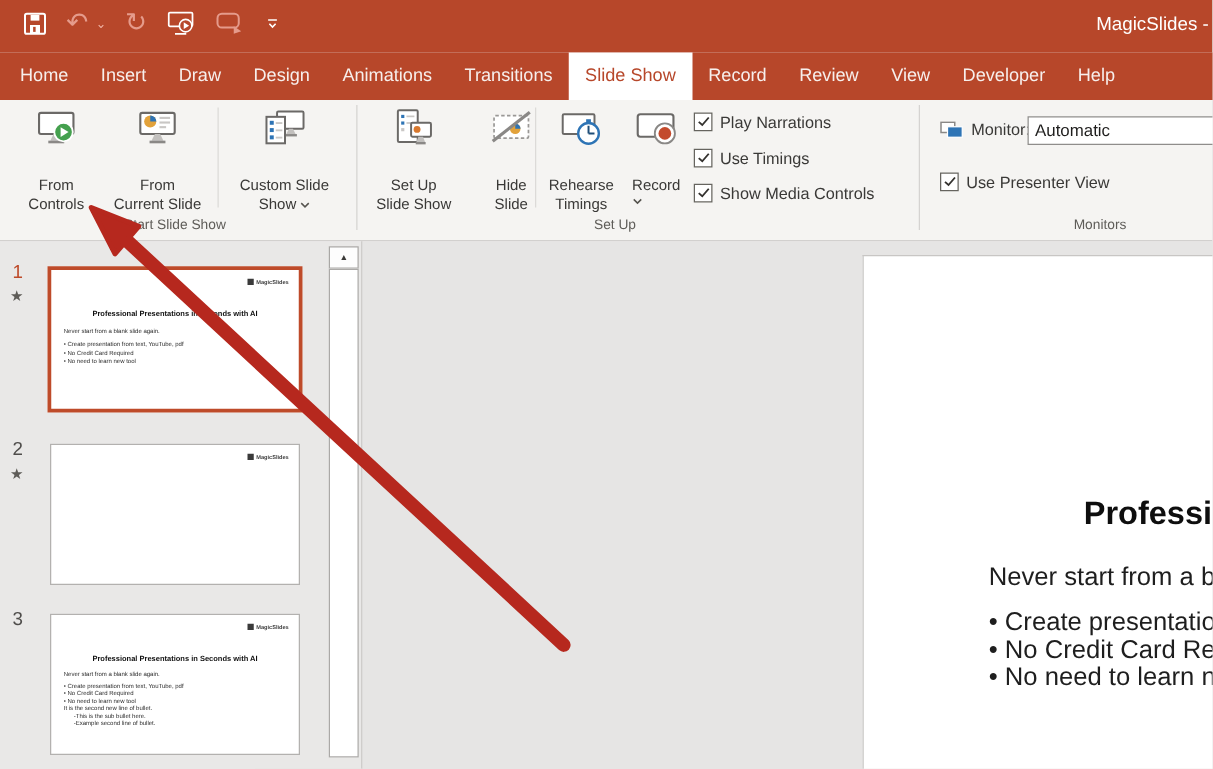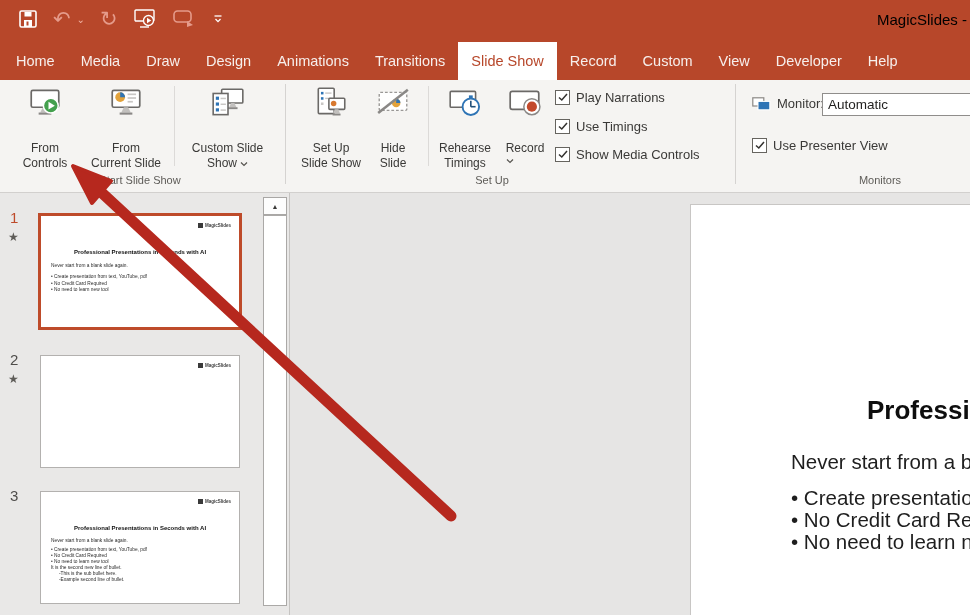--- a/index.html
+++ b/index.html
@@ -5,21 +5,21 @@
   * { margin:0; padding:0; box-sizing:content-box; }
   html,body { width:970px; height:615px; overflow:hidden; }
   body { font-family:"Liberation Sans", sans-serif; position:relative; background:#E6E5E4; }
 
   
   .titlebar { position:absolute; left:0; top:0; width:970px; height:42px; background:#B7472A; }
   .qat { position:absolute; left:18px; top:7px; display:flex; align-items:center; gap:15px; }
   .qat-btn { display:flex; align-items:center; justify-content:center; height:24px; cursor:default; }
   .glyph-faded { color:#E59B8B; font-size:21px; line-height:22px; }
   .qat-chevron { color:#F0B3A4; font-size:10px; margin-left:-9px; }
-  .app-title { position:absolute; right:3px; top:11px; color:#000000; font-size:15px; white-space:nowrap; }
+  .app-title { position:absolute; right:3px; top:11px; color:#ffffff; font-size:15px; white-space:nowrap; }
 
   
   .tabrow { position:absolute; left:0; top:42px; width:970px; height:38px; background:#B7472A; display:flex; align-items:stretch; padding-left:3px; white-space:nowrap; }
   .tab { color:#F7EFEC; font-size:14.5px; padding:0 13px; display:flex; align-items:center; cursor:default; }
   .tab.filetab { padding:0 20px; }
   .tab.active { background:#FFFFFF; color:#B7472A; }
 
   
   .ribbon { position:absolute; left:0; top:80px; width:970px; height:112px; background:#F5F4F2; border-bottom:1px solid #D2D0CE; }
   .sep-s { position:absolute; top:6px; height:80px; width:1px; background:#DCDAD8; }
@@ -103,28 +103,28 @@
         <line x1="2.5" y1="3" x2="9.5" y2="3" stroke="#FFFFFF" stroke-width="1.3"></line>
         <path d="M3.5 6 L6 8.6 L8.5 6" fill="none" stroke="#FFFFFF" stroke-width="1.3"></path>
       </svg>
     </span>
   </div>
   <div class="app-title">MagicSlides  -</div>
 </div>
 
 <div class="tabrow">
   <span class="tab">Home</span>
-  <span class="tab">Media</span>
+  <span class="tab">Insert</span>
   <span class="tab">Draw</span>
   <span class="tab">Design</span>
   <span class="tab">Animations</span>
   <span class="tab">Transitions</span>
   <span class="tab active">Slide Show</span>
   <span class="tab">Record</span>
-  <span class="tab">Custom</span>
+  <span class="tab">Review</span>
   <span class="tab">View</span>
   <span class="tab">Developer</span>
   <span class="tab">Help</span>
 </div>
 
 <div class="ribbon">
 
   <div class="bigbtn" style="left:8px; width:74px;">
     <div class="ic">
       <svg width="36" height="36" viewBox="0 0 34 34">
@@ -203,21 +203,21 @@
         <path d="M20.5 23 L24 23 L25.5 27 L19 27 Z" fill="#C2C0BE"></path>
         <rect x="18.5" y="27" width="7.5" height="1.8" fill="#8A8886"></rect>
       </svg>
     </div>
     <div class="lbl">
       <div>Set Up</div>
       <div>Slide Show</div>
     </div>
   </div>
 
-  <div class="bigbtn" style="left:368px; width:50px;">
+  <div class="bigbtn" style="left:384px; width:50px;">
     <div class="ic">
       <svg width="36" height="36" viewBox="0 0 34 34">
         <rect x="4" y="7" width="26" height="17" rx="1" fill="#fff" stroke="#9A9896" stroke-width="1.3" stroke-dasharray="2.6 1.8"></rect>
         <circle cx="20" cy="17" r="4" fill="#E2A23B"></circle>
         <path d="M20 17 L20 13 A4 4 0 0 1 24 17 Z" fill="#2E74B5"></path>
         <line x1="3" y1="26.5" x2="31" y2="4.5" stroke="#8A8886" stroke-width="2.4"></line>
       </svg>
     </div>
     <div class="lbl">
       <div>Hide</div>

